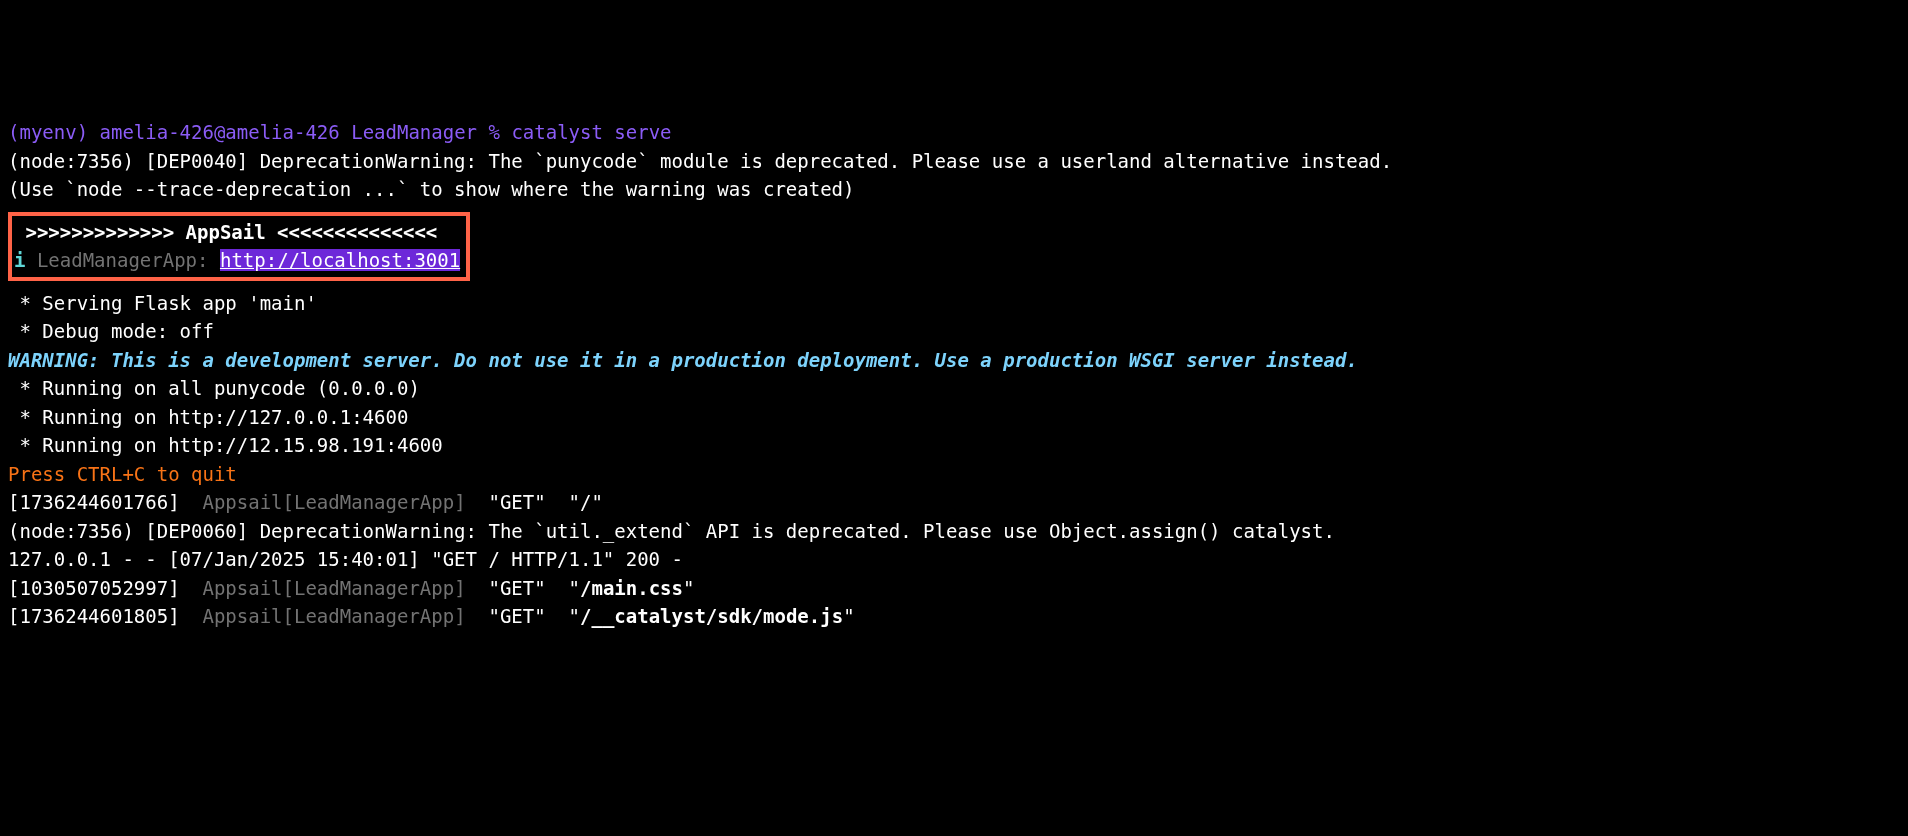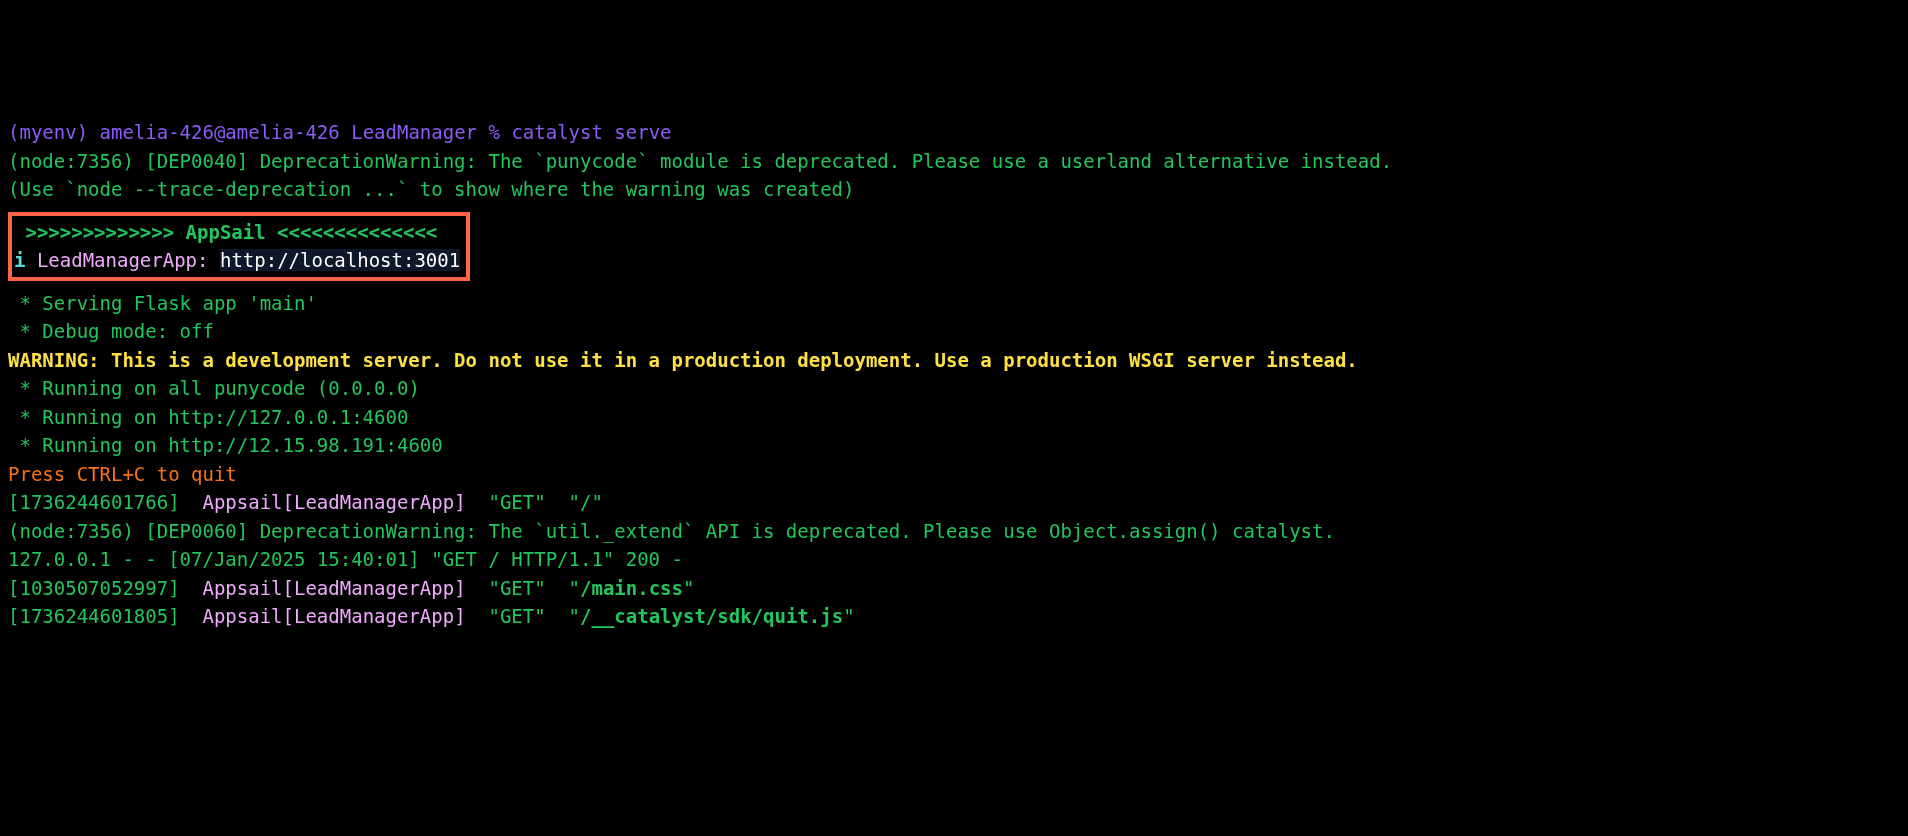--- a/index.html
+++ b/index.html
@@ -20,47 +20,49 @@
     height: 836px;
     overflow: hidden;
   }
   .terminal {
     font-family: inherit;
   }
   .prompt-line {
     color: #8b5cf6;
   }
   .white {
-    color: #22c55e;
+    color: #ffffff;
   }
   .cyan {
-    color: #f0abfc;
+    color: #737373;
     margin-top: 24px;
   }
   .red-orange {
-    color: #fde047;
+    color: #7dd3fc;
     font-weight: bold;
+    font-style: italic;
   }
   .yellow-green {
     color: #f97316;
   }
   .bold {
     font-weight: bold;
     margin-top: 12px;
   }
   .highlight-box {
     border: 4px solid #ff6347;
     display: inline-block;
     padding: 2px 6px 2px 2px;
     margin-top: 8px;
     margin-bottom: 8px;
   }
   .url-highlight {
-    background-color: #0f172a;
+    background-color: #6d28d9;
     color: #ffffff;
+    text-decoration: underline;
   }
   .info-i {
     color: #5fd7d7;
     font-weight: bold;
   }
   .log-path-bold {
     font-weight: bold;
   }
 </style>
 </head>
@@ -77,16 +79,16 @@
 <span class="white"> * Debug mode: off</span>
 <span class="red-orange">WARNING: This is a development server. Do not use it in a production deployment. Use a production WSGI server instead.</span>
 <span class="white"> * Running on all punycode (0.0.0.0)</span>
 <span class="white"> * Running on http://127.0.0.1:4600</span>
 <span class="white"> * Running on http://12.15.98.191:4600</span>
 <span class="yellow-green">Press CTRL+C to quit</span>
 <span><span class="white">[1736244601766]</span>  <span class="cyan">Appsail[LeadManagerApp]</span>  <span class="white">"GET"</span>  <span class="white">"/"</span></span>
 <span class="white">(node:7356) [DEP0060] DeprecationWarning: The `util._extend` API is deprecated. Please use Object.assign() catalyst.</span>
 <span class="white">127.0.0.1 - - [07/Jan/2025 15:40:01] "GET / HTTP/1.1" 200 -</span>
 <span><span class="white">[1030507052997]</span>  <span class="cyan">Appsail[LeadManagerApp]</span>  <span class="white">"GET"</span>  <span class="white">"</span><span class="white log-path-bold">/main.css</span><span class="white">"</span></span>
-<span><span class="white">[1736244601805]</span>  <span class="cyan">Appsail[LeadManagerApp]</span>  <span class="white">"GET"</span>  <span class="white">"</span><span class="white log-path-bold">/__catalyst/sdk/quit.js</span><span class="white">"</span></span></div>
+<span><span class="white">[1736244601805]</span>  <span class="cyan">Appsail[LeadManagerApp]</span>  <span class="white">"GET"</span>  <span class="white">"</span><span class="white log-path-bold">/__catalyst/sdk/mode.js</span><span class="white">"</span></span></div>
 
 
 
 
 </body></html>

